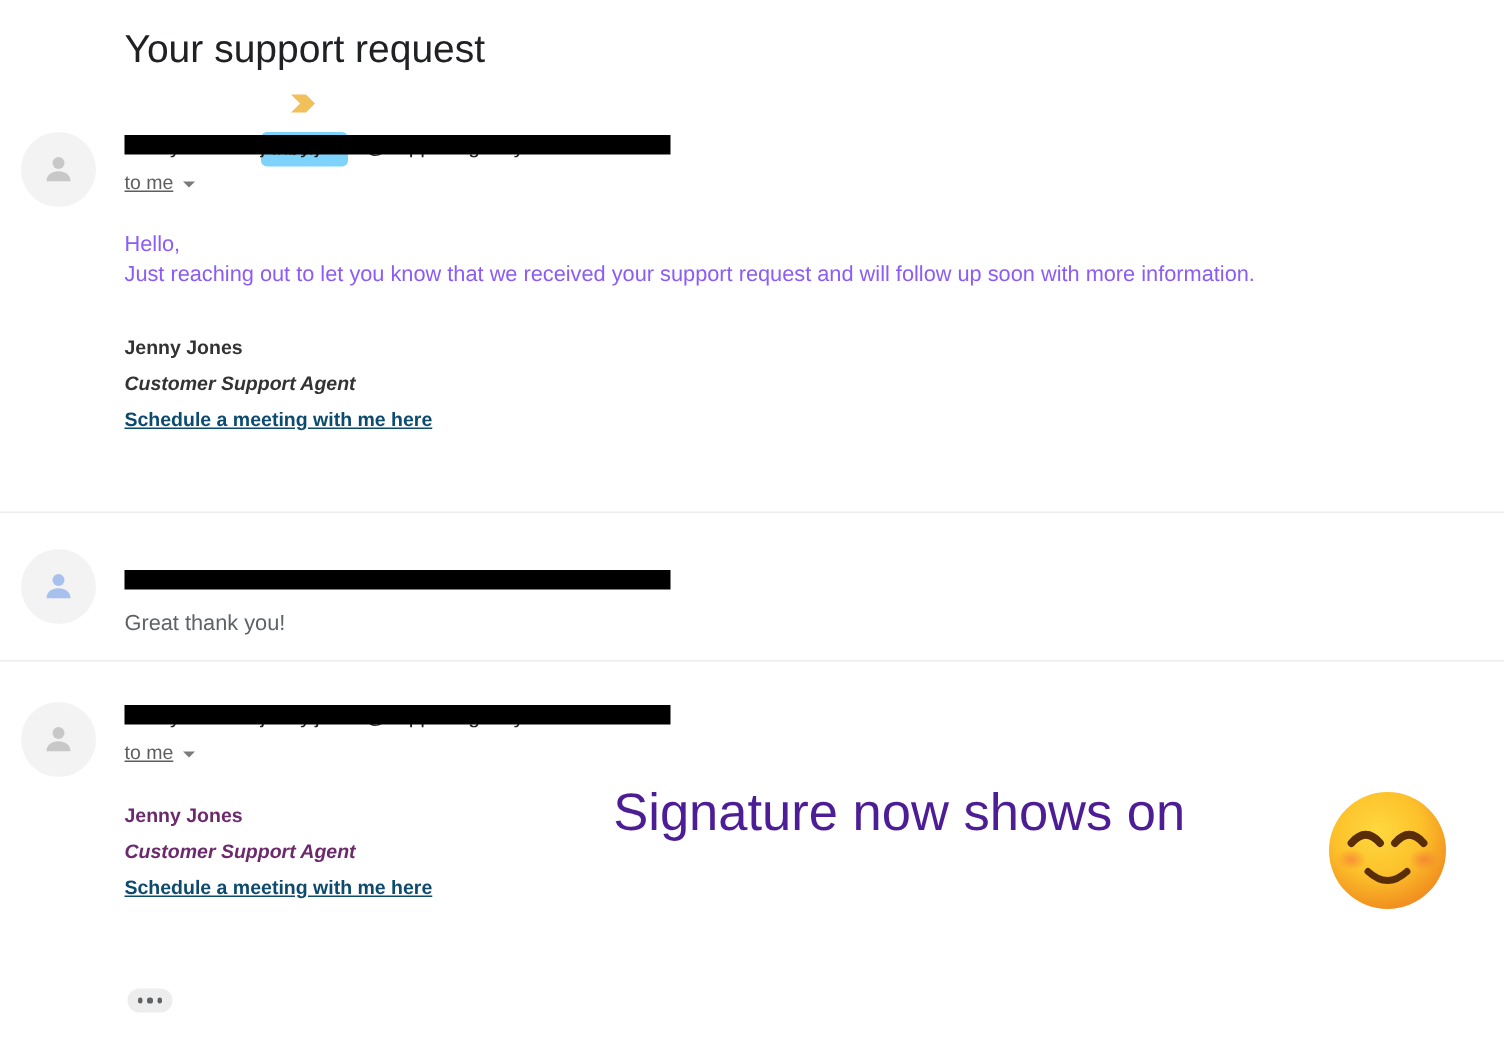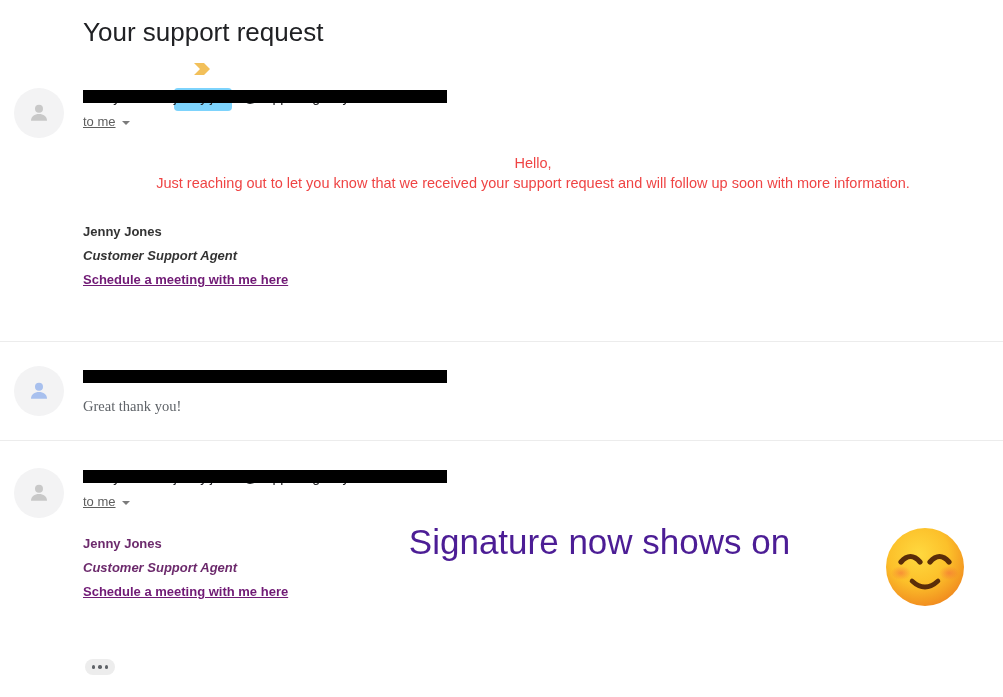--- a/index.html
+++ b/index.html
@@ -128,39 +128,38 @@
     border-right: 4px solid transparent;
     border-top: 4px solid #7b7b7b;
     display: inline-block;
     position: relative;
     top: 1px;
   }
 
   .para {
     font-size: 14.5px;
     line-height: 20px;
-    color: #ef4444;
+    color: #8b5cf6;
     margin: 0;
-    text-align: center;
   }
   .para-greeting { margin-top: 23px; }
   .para-main { }
 
   .signature {
     margin-top: 27px;
     font-size: 13px;
     line-height: 24px;
     font-weight: bold;
   }
   .sig-name-dark { color: #333333; }
   .sig-role-dark { color: #333333; font-style: italic; }
   .sig-name-purple { color: #6c2a6c; }
   .sig-role-purple { color: #6c2a6c; font-style: italic; }
   .sig-link {
-    color: #701a75;
+    color: #0c4a6e;
     text-decoration: underline;
     cursor: pointer;
     display: inline-block;
   }
 
   .preview-text {
     margin-top: 11px;
     font-size: 14.5px;
     line-height: 20px;
     color: #5f6368;
@@ -270,21 +269,21 @@
 <div class="divider" style="top:341px;"></div>
 
 <div class="message" style="top:366px;">
   <div class="avatar" style="top:0;">
     <svg width="26" height="26" viewBox="0 0 24 24">
       <circle cx="12" cy="8" r="3.7" fill="#a8c0ee"></circle>
       <path d="M4.6 19.2c0-4 3.4-6.2 7.4-6.2s7.4 2.2 7.4 6.2z" fill="#a8c0ee"></path>
     </svg>
   </div>
 
-  <div class="msg-body" style="top:4px;font-family:Liberation Serif, serif;">
+  <div class="msg-body" style="top:14px;">
     <div class="redaction-wrap">
       <div class="ghost-text">Bob Bell</div>
       <div class="redaction redaction-bar"></div>
     </div>
 
     <div class="preview-text">Great thank you!</div>
   </div>
 </div>
 
 <div class="divider" style="top:440px;"></div>

